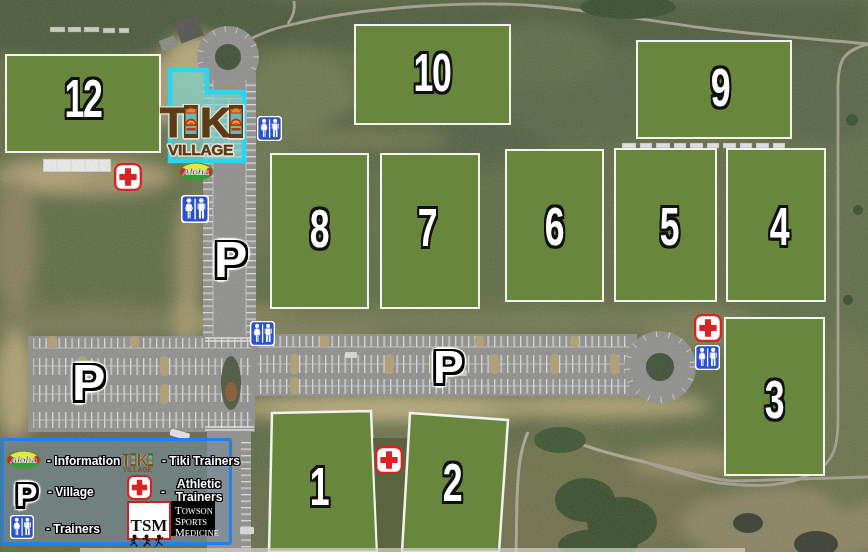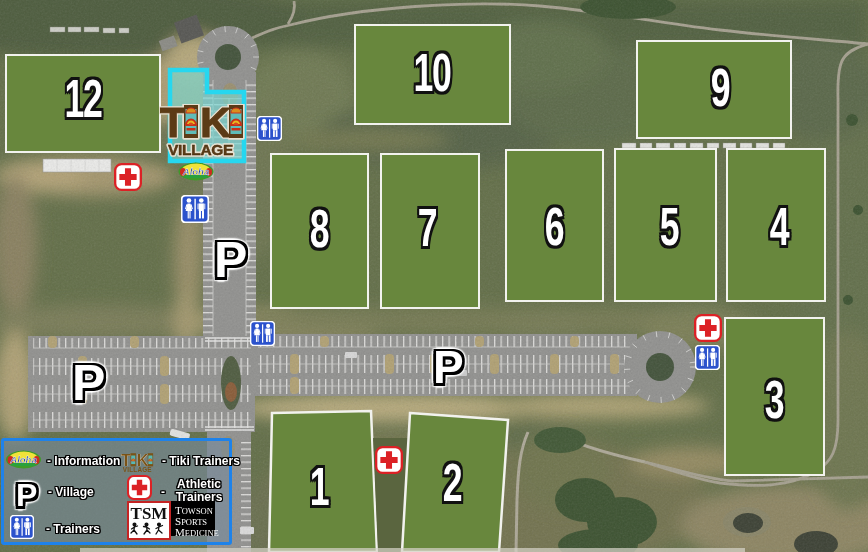--- a/index.html
+++ b/index.html
@@ -491,21 +491,21 @@
           <rect x="15.2" y="7.2" width="4.4" height="6.5"></rect>
           <rect x="14.2" y="7.4" width="0.8" height="4.8"></rect>
           <rect x="20" y="7.4" width="0.8" height="4.8"></rect>
           <rect x="15.4" y="13.7" width="1.7" height="6.4"></rect>
           <rect x="18" y="13.7" width="1.7" height="6.4"></rect>
         </g>
       </svg>
     <div class="olt abs" style="left:42px;top:81px">- Trainers</div>
 
     <div class="abs" style="left:123px;top:60px;width:44px;height:39px;background:#fff;border:2px solid #c42424;box-sizing:border-box;text-align:center">
-      <div style="font-family:'Liberation Serif',serif;font-weight:bold;font-size:17px;color:#111;line-height:17px;margin-top:2px">TSM</div>
+      <div style="font-family:'Liberation Serif',serif;font-weight:bold;font-size:17px;color:#111;line-height:17px;margin-top:14px">TSM</div>
       <svg width="38" height="15" viewBox="0 0 38 15">
         <g stroke="#111" stroke-width="1.3" fill="none" stroke-linecap="round">
           <circle cx="5.5" cy="2.5" r="1.4" fill="#111"></circle>
           <path d="M5.5,4 L5,8 M5,8 L2,11 M5,8 L8,12 M5.5,5 L2.5,7 M5.5,5 L8.5,4"></path>
           <circle cx="17.5" cy="2.5" r="1.4" fill="#111"></circle>
           <path d="M17.5,4 L18,8 M18,8 L15,12 M18,8 L21,11 M17.5,5 L14.5,4.5 M17.5,5 L20.5,7"></path>
           <circle cx="30" cy="2.5" r="1.4" fill="#111"></circle>
           <path d="M30,4 L29.5,8 M29.5,8 L27,12 M29.5,8 L33,11 M30,5 L27,6.5 M30,5 L33.5,3.5"></path>
         </g>
       </svg>

